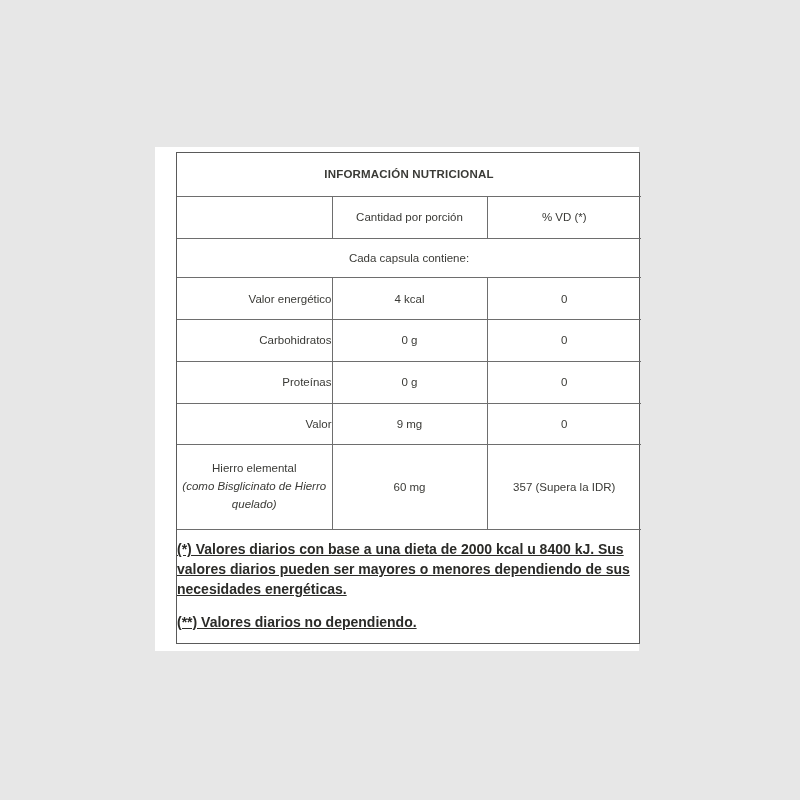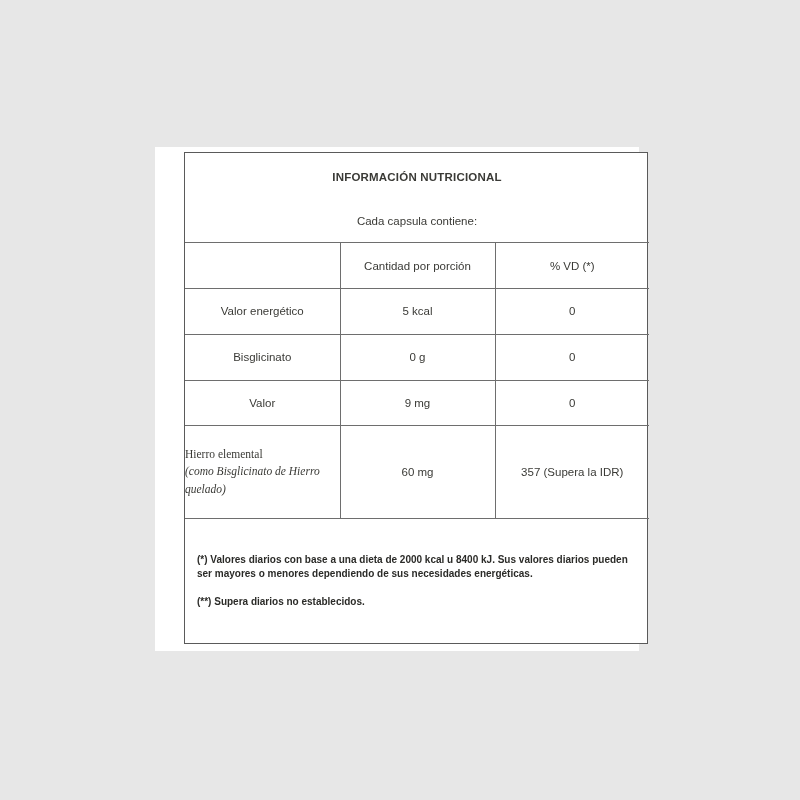--- a/index.html
+++ b/index.html
@@ -25,21 +25,21 @@
     position: absolute;
     left: 155px;
     top: 147px;
     width: 484px;
     height: 504px;
     background: #ffffff;
   }
 
   #nutrition-table {
     position: absolute;
-    left: 184px;
+    left: 176px;
     top: 152px;
     width: 464px;
     height: 492px;
     box-sizing: border-box;
     border: 1.5px solid #5a5a5a;
     background: #ffffff;
   }
 
   table.nt {
     width: 100%;
@@ -89,55 +89,55 @@
   }
 
   .head-cell {
     text-align: center;
     font-size: 11.5px;
     color: #3a3a36;
     height: 36px;
   }
 
   .row-name {
-    text-align: center;
+    text-align: right;
     padding-left: 6px;
     height: 36px;
     color: #3a3a36;
   }
   .row-val {
     text-align: center;
     height: 36px;
     color: #3a3a36;
   }
 
   .iron-row td { height: 74px; }
   .iron-name {
-    text-align: left;
+    text-align: center;
     padding-left: 6px;
     line-height: 1.55;
-    font-family: Liberation Serif, serif;
   }
   .iron-sub {
     font-style: italic;
     display: block;
   }
 
   .footnote-cell {
     border-top: 1px solid #6e6e6e;
     padding: 7px 6px 6px 6px;
     vertical-align: top;
     height: 100px;
   }
   .footnote {
-    font-size: 10px;
+    font-size: 14px;
     font-weight: bold;
     color: #2b2b28;
     line-height: 1.42;
-    margin: 12px;
+    margin: 0;
+    text-decoration: underline;
   }
   .footnote + .footnote { margin-top: 13px; }
 </style>
 </head>
 <body>
 
 <div id="page">
 
   <div id="label-card"></div>
 
@@ -146,36 +146,41 @@
       <colgroup>
         <col class="col-name">
           <col class="col-amt">
           <col class="col-vd">
       </colgroup>
       <tbody>
         <tr>
           <td class="title-cell" colspan="3">INFORMACIÓN NUTRICIONAL</td>
         </tr>
         <tr>
-          <td class="subtitle-cell" colspan="3">Cada capsula contiene:</td>
-        </tr>
-
-        <tr>
           <td class="head-cell"></td>
           <td class="head-cell">Cantidad  por porción</td>
           <td class="head-cell">% VD (*)</td>
         </tr>
 
         <tr>
+          <td class="subtitle-cell" colspan="3">Cada capsula contiene:</td>
+        </tr>
+
+        <tr>
           <td class="row-name">Valor energético</td>
-          <td class="row-val">5 kcal</td>
-          <td class="row-val">0</td>
-        </tr>
-        <tr>
-          <td class="row-name">Bisglicinato</td>
+          <td class="row-val">4 kcal</td>
+          <td class="row-val">0</td>
+        </tr>
+        <tr>
+          <td class="row-name">Carbohidratos</td>
+          <td class="row-val">0 g</td>
+          <td class="row-val">0</td>
+        </tr>
+        <tr>
+          <td class="row-name">Proteínas</td>
           <td class="row-val">0 g</td>
           <td class="row-val">0</td>
         </tr>
         <tr>
           <td class="row-name">Valor</td>
           <td class="row-val">9 mg</td>
           <td class="row-val">0</td>
         </tr>
 
         <tr class="iron-row">
@@ -183,20 +188,20 @@
             <span>Hierro elemental</span>
             <span class="iron-sub">(como Bisglicinato de Hierro quelado)</span>
           </td>
           <td class="row-val">60 mg</td>
           <td class="row-val">357 (Supera la IDR)</td>
         </tr>
 
         <tr>
           <td class="footnote-cell" colspan="3">
             <p class="footnote">(*) Valores diarios con base a una dieta de 2000 kcal u 8400 kJ. Sus valores diarios pueden ser mayores o menores dependiendo de sus necesidades energéticas.</p>
-            <p class="footnote">(**) Supera diarios no establecidos.</p>
+            <p class="footnote">(**) Valores diarios no dependiendo.</p>
           </td>
         </tr>
       </tbody>
     </table>
   </div>
 
 </div>
 
 </body></html>

